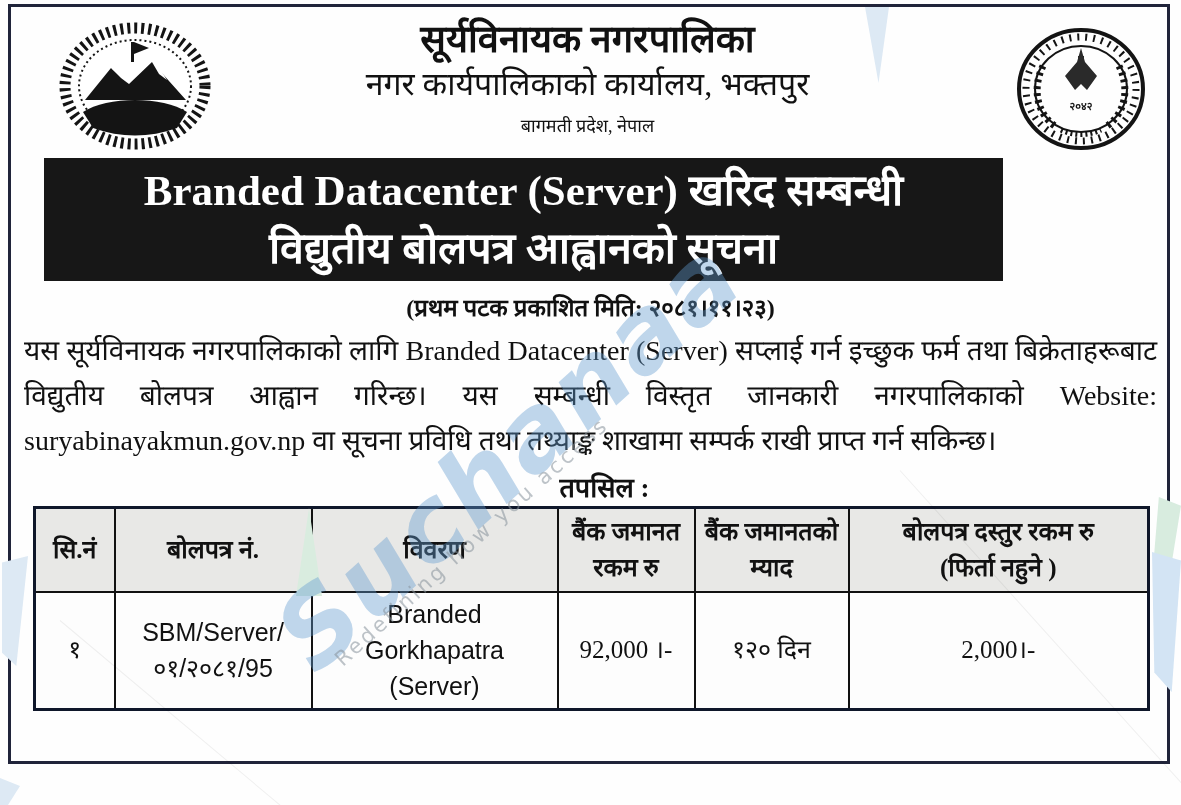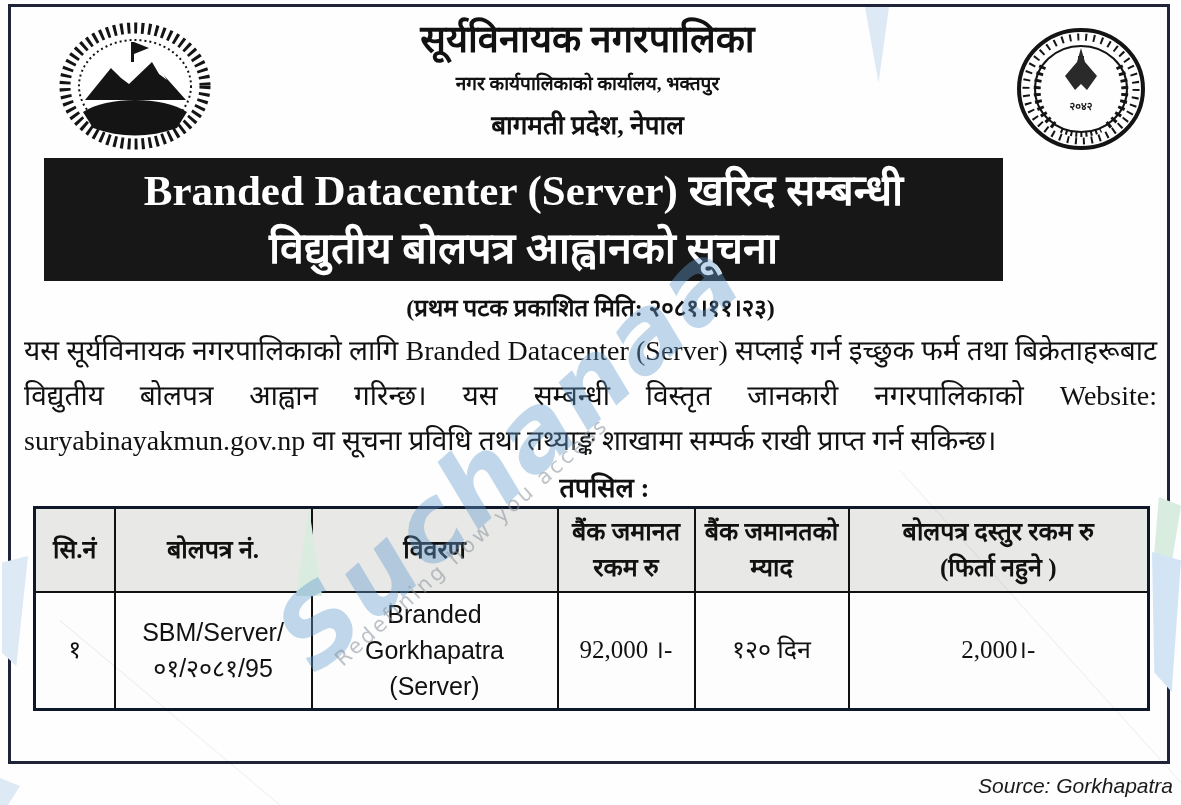--- a/index.html
+++ b/index.html
@@ -9,22 +9,22 @@
 
   
   .frame{position:absolute;left:8px;top:4px;width:1162px;height:760px;
          border:3px solid #20243а;border:3px solid #20243a;background:transparent;box-sizing:border-box;}
 
   
   .emblem{position:absolute;left:55px;top:22px;width:160px;height:132px;}
   .seal{position:absolute;left:1015px;top:26px;width:132px;height:126px;}
   .head-text{position:absolute;left:244px;right:250px;top:16px;text-align:center;}
   .head-line1{font-size:38px;font-weight:bold;line-height:46px;}
-  .head-line2{font-size:19px;font-weight:bold;line-height:44px;}
-  .head-line3{font-size:26px;font-weight:bold;line-height:40px;}
+  .head-line2{font-size:32px;font-weight:normal;line-height:44px;}
+  .head-line3{font-size:18px;font-weight:normal;line-height:40px;}
 
   
   .banner{position:absolute;left:44px;top:158px;width:959px;height:123px;
           background:#171717;color:#ffffff;display:flex;flex-direction:column;
           align-items:center;justify-content:center;text-align:center;}
   .banner div{font-size:43px;font-weight:bold;line-height:58px;white-space:nowrap;}
 
   .pubdate{position:absolute;left:0;right:0;top:290px;text-align:center;
            font-size:24px;font-weight:bold;}
 
@@ -159,18 +159,17 @@
 Gorkhapatra
 (Server)</td>
       <td>92,000 ।-</td>
       <td>१२० दिन</td>
       <td>2,000।-</td>
     </tr>
   </tbody>
     </table>
 
 
-  <div class="source">Source: Gorkhapatra</div>
 
   <div class="wm wm-big">Suchanaa</div>
   <div class="wm wm-tag">Redefining how you access</div>
 
 </div>
 
 </body></html>

